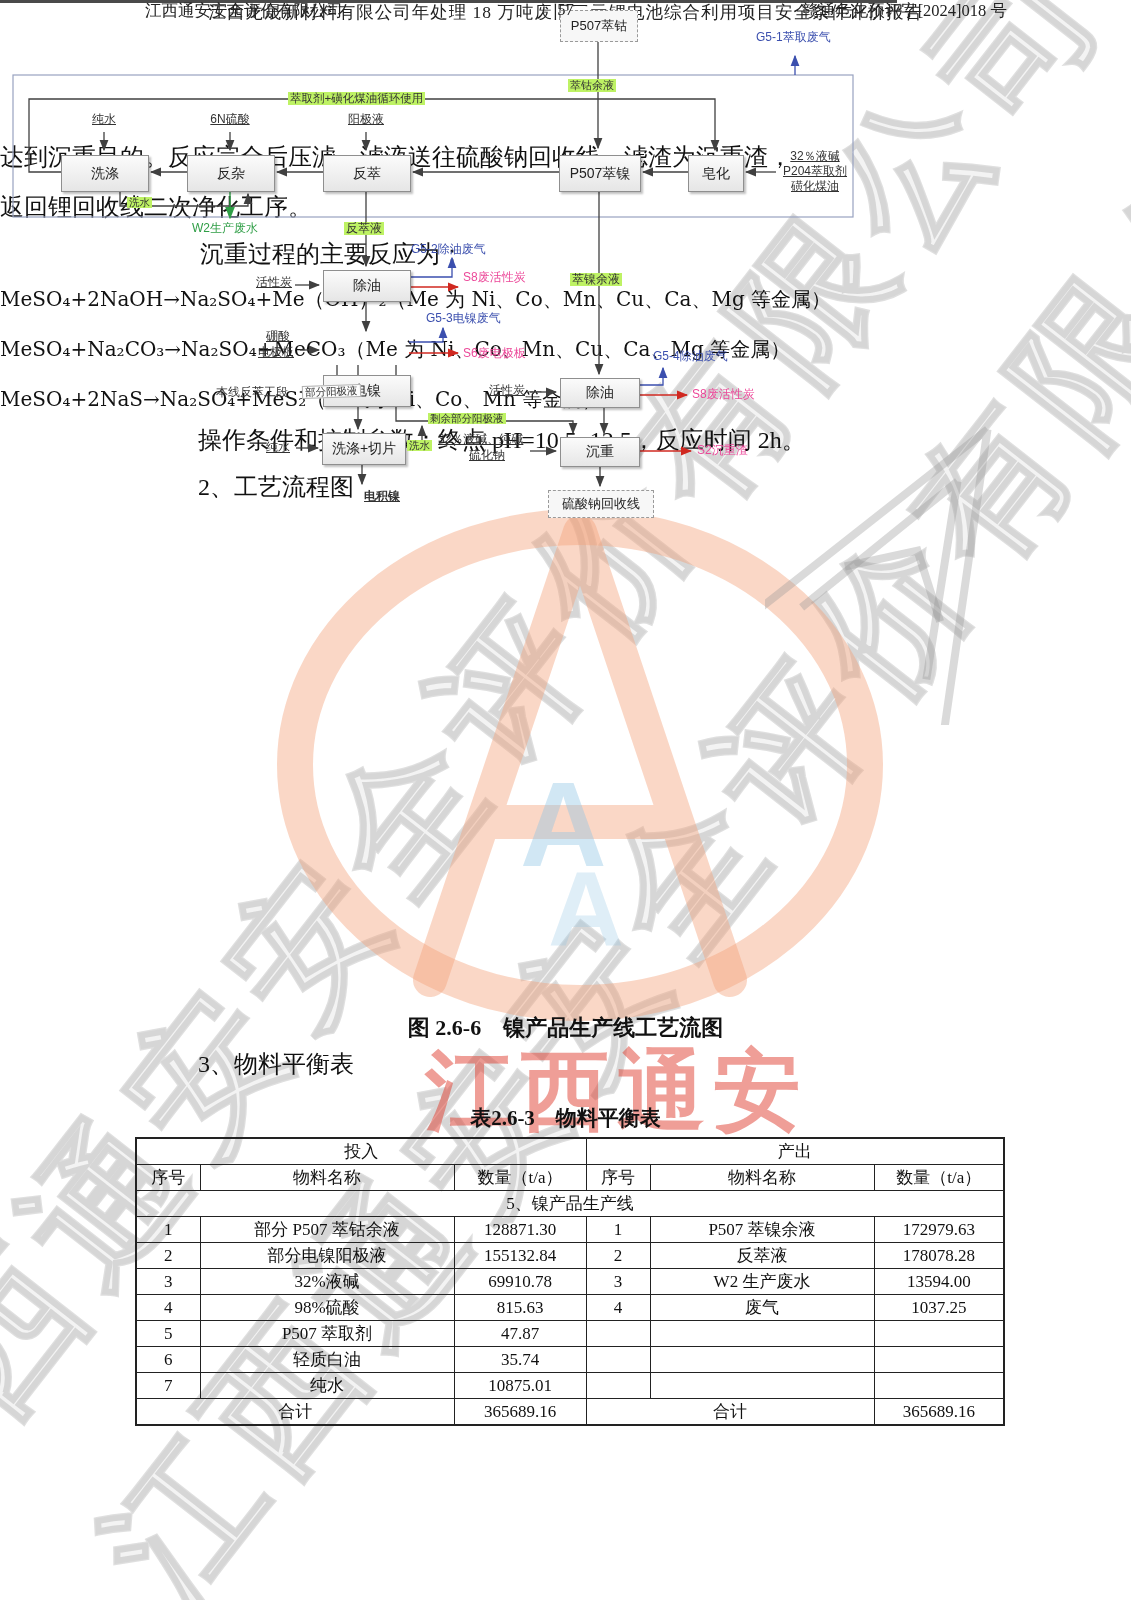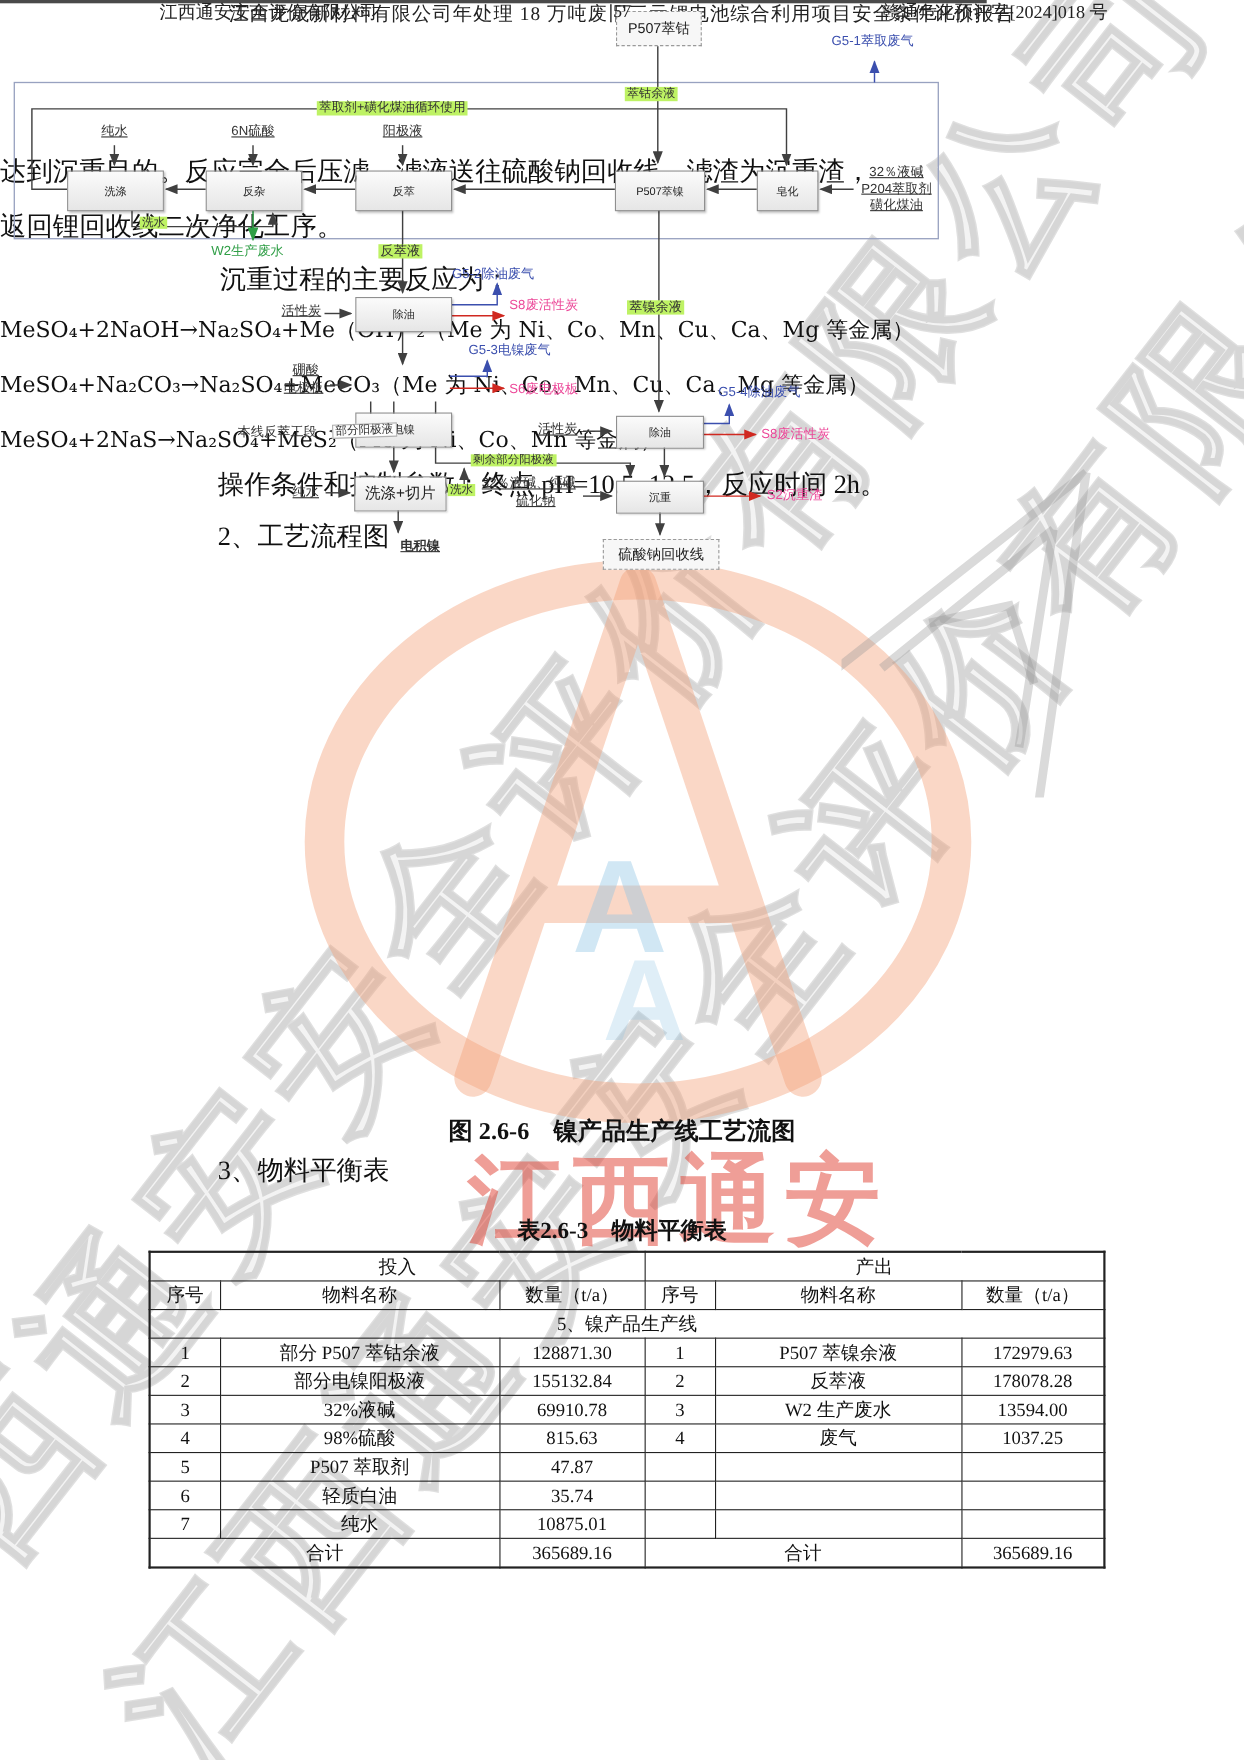--- a/index.html
+++ b/index.html
@@ -28,21 +28,21 @@
   .para{left:145;top:132;width:848px;font-size:24px;line-height:50px;text-align:justify;}
   .p-ind{font-size:24px;}
   .eq{left:145;font-size:20px;font-family:"DejaVu Serif",serif;white-space:nowrap;}
   .cap{left:0;width:1131px;text-align:center;font-weight:bold;font-size:22px;}
   
   #diagram{left:135;top:495;width:875px;height:520px;}
   .dbox{
     position:absolute;display:flex;align-items:center;justify-content:center;
     background:linear-gradient(#fbfbfb,#e6e6e6);border:1px solid #8f8f8f;
     box-shadow:1.5px 1.5px 2px rgba(0,0,0,0.25);
-    font-family:"Liberation Sans",sans-serif;font-size:10px;color:#222;white-space:nowrap;
+    font-family:"Liberation Sans",sans-serif;font-size:14px;color:#222;white-space:nowrap;
   }
   .dbox.dashed{border:1px dashed #9a9a9a;background:#f7f7f7;box-shadow:none;font-size:13px;}
   .dlabel{
     position:absolute;font-family:"Liberation Sans",sans-serif;font-size:12px;
     color:#333;white-space:nowrap;line-height:13px;
   }
   .dlabel.u{text-decoration:underline;}
   .dlabel.blue{color:#3b4fae;}
   .dlabel.red{color:#ec4899;}
   .dlabel.green{color:#2f9e46;}

